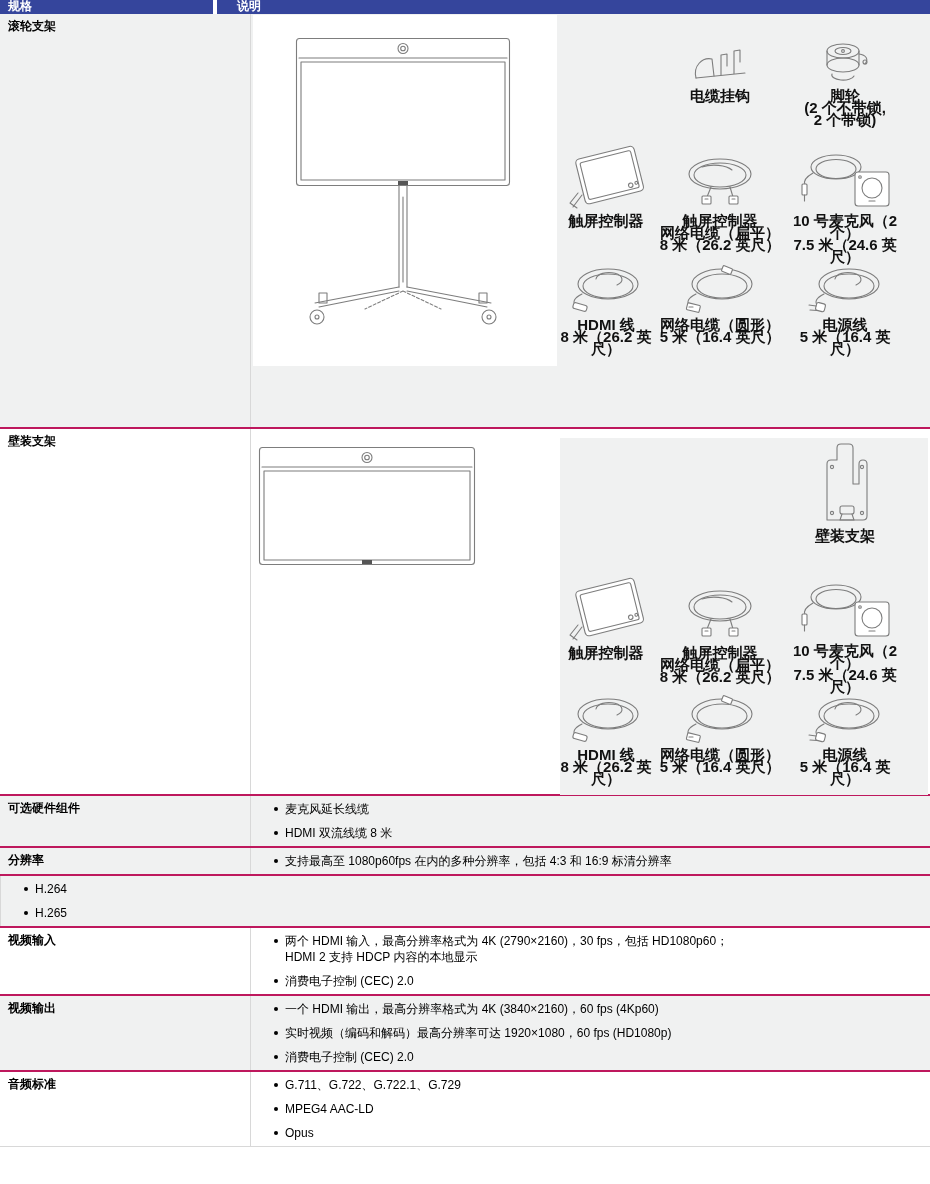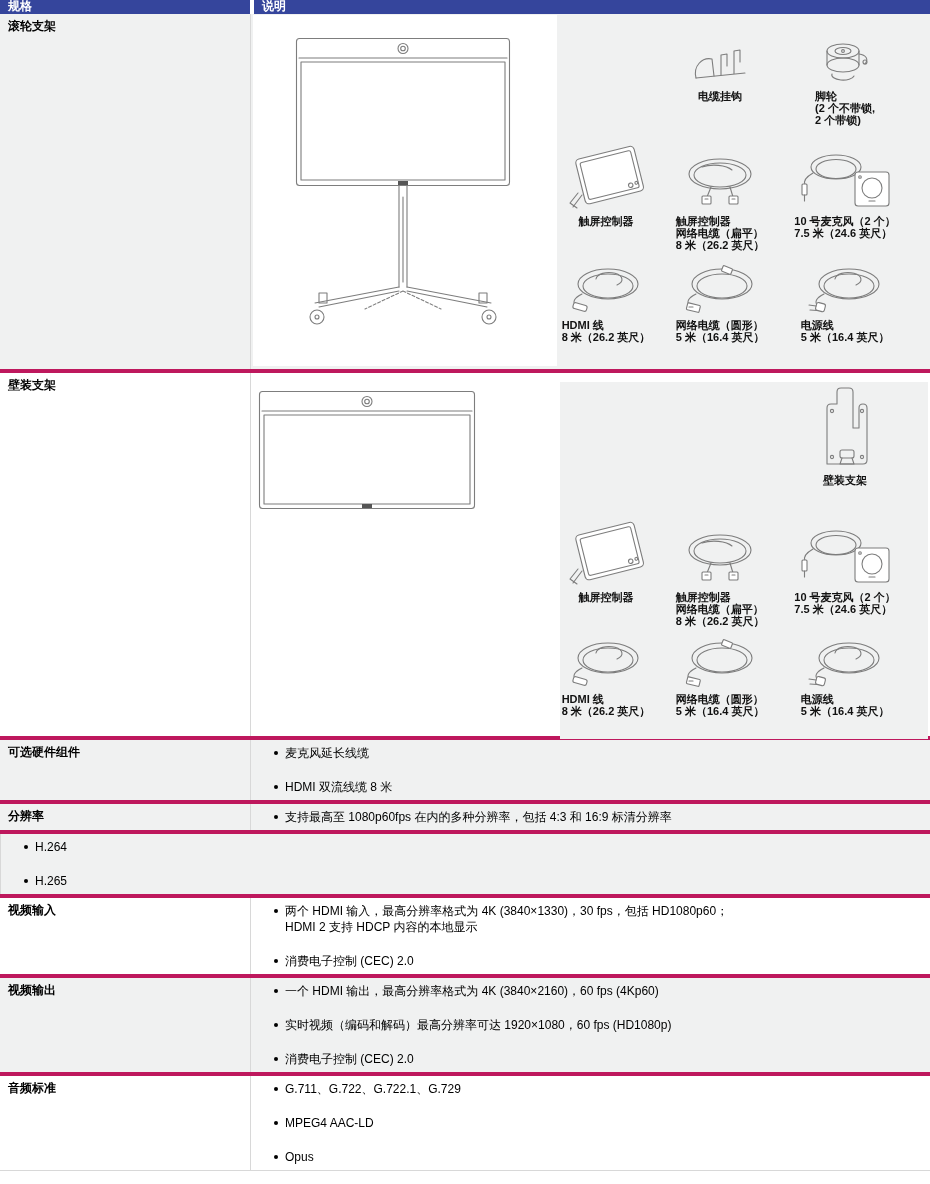--- a/index.html
+++ b/index.html
@@ -3,49 +3,49 @@
 <meta charset="utf-8">
 <style>
   html,body{margin:0;padding:0;background:#fff;}
   body{width:930px;font-family:"Liberation Sans","DejaVu Sans",sans-serif;color:#000;}
   .spec-table{width:930px;position:relative;}
 
   
   .thead{display:flex;height:14px;overflow:hidden;}
   .th{background:#35459c;color:#fff;font-weight:bold;font-size:12px;overflow:hidden;box-sizing:border-box;}
   .th span{display:block;margin-top:-2px;line-height:17px;}
-  .th-spec{width:250px;padding-left:8px;margin-right:4px;}
-  .th-desc{flex:1;padding-left:8px;}
+  .th-spec{width:213px;padding-left:8px;margin-right:4px;}
+  .th-desc{flex:1;padding-left:20px;}
 
   
-  .row{display:flex;border-top:4px solid #be185d;box-sizing:border-box;}
+  .row{display:flex;border-top:2px solid #be185d;box-sizing:border-box;}
   .row.gray{background:#f0f1f1;}
   .cell-label{width:250px;box-sizing:border-box;padding:5px 6px 4px 8px;font-weight:bold;font-size:12px;line-height:15px;flex:none;}
   .cell-desc{flex:1;border-left:1px solid #d8d8d8;box-sizing:border-box;padding:5px 8px 5px 20px;}
   ul.bullets{list-style:none;margin:0;padding:0;font-size:12px;}
   ul.bullets li{position:relative;padding-left:14px;line-height:16px;white-space:pre-line;}
-  ul.bullets li + li{margin-top:18px;}
+  ul.bullets li + li{margin-top:8px;}
   ul.bullets li::before{content:"";position:absolute;left:3px;top:6px;width:4px;height:4px;border-radius:50%;background:#000;}
 
   
   .row-fig{position:relative;}
   .row-fig .cell-desc{padding:0;position:relative;}
-  .fig1{height:355px;border-top:none;}
+  .fig1{height:413px;border-top:none;}
   .fig2{height:367px;}
   .imgbox{position:absolute;background:#fff;}
   .imgbox1{left:2px;top:1px;width:304px;height:351px;}
   .imgbox2{left:2px;top:9px;width:304px;height:130px;}
   .panel{position:absolute;right:2px;width:368px;background:#f0f1f1;display:flex;flex-direction:column;}
   .panel1{top:2px;height:351px;}
   .panel2{top:9px;height:357px;}
   .acc-row{display:flex;}
   .acc{display:flex;flex-direction:column;align-items:center;box-sizing:border-box;}
   .acc-c1{width:25%;}.acc-c2{width:37%;}.acc-c3{width:38%;padding-right:26px;}
   .icon-area{display:flex;align-items:flex-end;justify-content:center;}
-  .caption{margin-top:4px;font-size:11px;font-weight:bold;line-height:12px;text-align:left;color:#111;white-space:pre-line;}
+  .caption{margin-top:4px;font-size:15px;font-weight:bold;line-height:12px;text-align:center;color:#111;white-space:pre-line;}
   .r1a{height:115px;}.r1b{height:132px;}.r1c{height:104px;}
   .r2a{height:125px;}.r2b{height:130px;}.r2c{height:102px;}
   .ia-a1{height:70px;}.ia-b{height:80px;}.ia-c{height:52px;}.ia-a2{height:88px;}
 
   svg{display:block;}
   .ln{fill:none;stroke:#7d7d7d;stroke-width:1.1;stroke-linecap:round;stroke-linejoin:round;}
   .lnf{fill:#fff;stroke:#7d7d7d;stroke-width:1.1;stroke-linejoin:round;}
   .dk{fill:#555;stroke:none;}
   .mon{position:absolute;}
 </style>
@@ -372,21 +372,21 @@
         <li>H.264</li>
         <li>H.265</li>
       </ul>
     </div>
   </div>
 
   <div class="row">
     <div class="cell-label">视频输入</div>
     <div class="cell-desc">
       <ul class="bullets">
-        <li>两个 HDMI 输入，最高分辨率格式为 4K (3840×1330)，30 fps，包括 HD1080p60；
+        <li>两个 HDMI 输入，最高分辨率格式为 4K (2790×2160)，30 fps，包括 HD1080p60；
 HDMI 2 支持 HDCP 内容的本地显示</li>
         <li>消费电子控制 (CEC) 2.0</li>
       </ul>
     </div>
   </div>
 
   <div class="row gray">
     <div class="cell-label">视频输出</div>
     <div class="cell-desc">
       <ul class="bullets">

